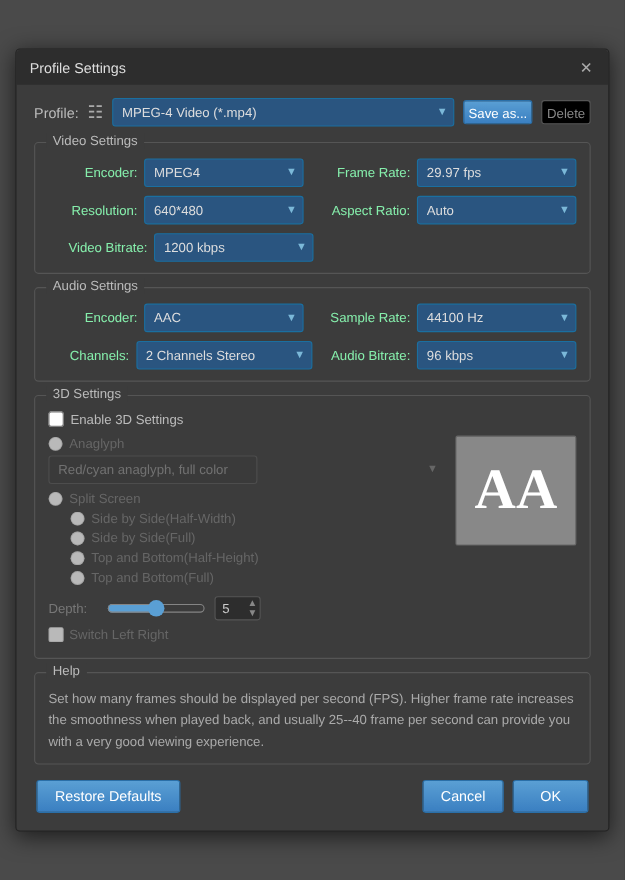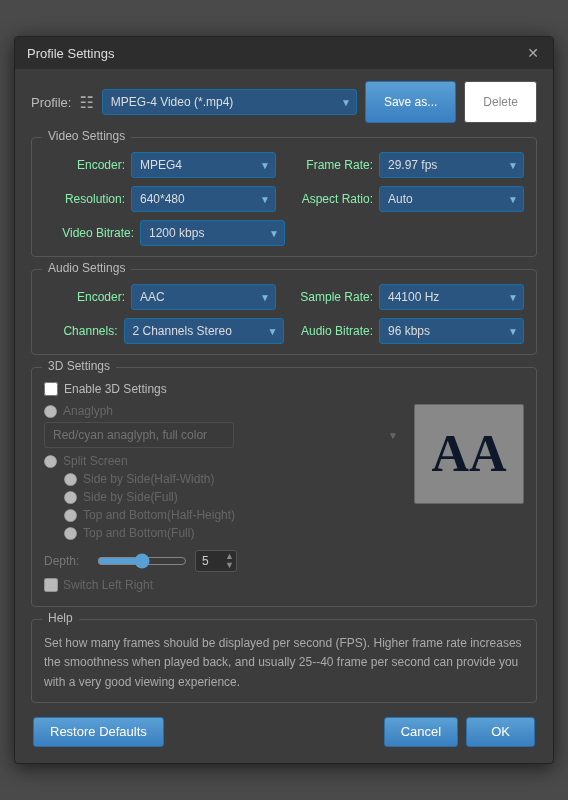--- a/index.html
+++ b/index.html
@@ -85,35 +85,35 @@
     .select-arrow {
       position: absolute;
       right: 6px;
       top: 50%;
       transform: translateY(-50%);
       color: #7bb8d8;
       font-size: 10px;
       pointer-events: none;
     }
     .btn {
-      padding: 4px 18px;
+      padding: 4px 4px;
       border-radius: 3px;
       border: 1px solid #555;
       cursor: pointer;
       font-size: 12px;
-      height: 42px;
+      height: 22px;
       white-space: nowrap;
     }
     .btn-save {
       background: linear-gradient(to bottom, #5a9fd4, #3a7fc1);
       border-color: #2a6fa8;
       color: #fff;
     }
     .btn-delete {
-      background: #ffffff;
+      background: #000000;
       border-color: #555;
       color: #888;
     }
     .btn-restore {
       background: linear-gradient(to bottom, #5a9fd4, #3a7fc1);
       border-color: #2a6fa8;
       color: #fff;
       padding: 6px 16px;
       font-size: 13px;
       height: 30px;
@@ -215,21 +215,21 @@
       background: #888;
       display: flex;
       align-items: center;
       justify-content: center;
       border: 1px solid #666;
       border-radius: 2px;
     }
     .aa-text {
       font-size: 52px;
       font-weight: bold;
-      color: #0f172a;
+      color: #ffffff;
       font-family: serif;
       line-height: 1;
     }
     .depth-row {
       display: flex;
       align-items: center;
       gap: 8px;
       margin-top: 6px;
       margin-bottom: 6px;
     }

